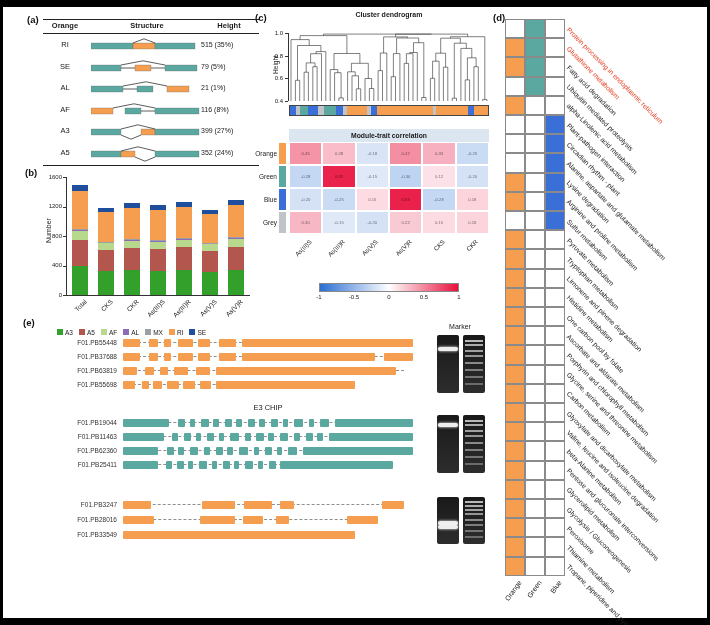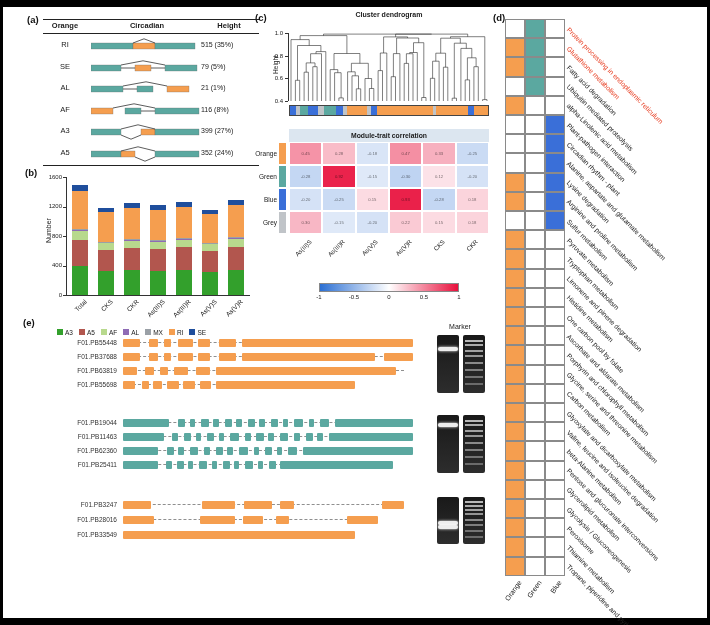--- a/index.html
+++ b/index.html
@@ -19,21 +19,21 @@
     <div class="plab" style="left:22px;top:160px">(b)</div>
     <div class="plab" style="left:252px;top:5px">(c)</div>
     <div class="plab" style="left:490px;top:5px">(d)</div>
     <div class="plab" style="left:20px;top:310px">(e)</div>
 
     <div id="panelA" class="abs" style="left:40px;top:8px;width:220px;height:152px">
         <div style="position: absolute; left: 0px; top: 4px; width: 216px; height: 0px; border-top: 1px solid rgb(34, 34, 34);"></div>
         <div style="position: absolute; left: 0px; top: 18px; width: 216px; height: 0px; border-top: 1px solid rgb(34, 34, 34);"></div>
         <div style="position: absolute; left: 0px; top: 150px; width: 216px; height: 0px; border-top: 1px solid rgb(34, 34, 34);"></div>
         <div style="position: absolute; left: 0px; top: 6px; width: 44px; text-align: center; font-size: 7.5px; font-weight: bold;">Orange</div>
-        <div style="position: absolute; left: 48px; top: 6px; width: 112px; text-align: center; font-size: 7.5px; font-weight: bold;">Circadian</div>
+        <div style="position: absolute; left: 48px; top: 6px; width: 112px; text-align: center; font-size: 7.5px; font-weight: bold;">Structure</div>
         <div style="position: absolute; left: 156px; top: 6px; width: 60px; text-align: center; font-size: 7.5px; font-weight: bold;">Height</div>
         <div style="position: absolute; left: 2px; top: 25px; width: 40px; text-align: center; font-size: 7.5px;">RI</div>
         <div style="position: absolute; left: 48px; top: 23px; width: 112px; height: 16px;">
           <svg width="112" height="16" style="position: absolute; left: 0px; top: 0px;">
             <rect x="0" y="5" width="42" height="6" fill="#5ba8a0" stroke="#666" stroke-width="0.3"></rect>
             <rect x="42" y="5" width="22" height="6" fill="#f59e4f" stroke="#666" stroke-width="0.3"></rect>
             <rect x="64" y="5" width="40" height="6" fill="#5ba8a0" stroke="#666" stroke-width="0.3"></rect>
             <polyline points="42,5 53,0.8 64,5" fill="none" stroke="#333" stroke-width="0.8"></polyline>
           </svg>
         </div>
@@ -452,20 +452,21 @@
         <div style="position: absolute; left: 430px; top: 14px; width: 22px; height: 58px; border-radius: 2px; background: linear-gradient(rgb(25, 25, 25), rgb(45, 45, 45));">
           <div style="position: absolute; left: 2px; right: 2px; top: 8%; height: 2px; background: rgb(201, 201, 201); opacity: 0.9;"></div>
           <div style="position: absolute; left: 2px; right: 2px; top: 16%; height: 2px; background: rgb(201, 201, 201); opacity: 0.83;"></div>
           <div style="position: absolute; left: 2px; right: 2px; top: 25%; height: 2px; background: rgb(201, 201, 201); opacity: 0.76;"></div>
           <div style="position: absolute; left: 2px; right: 2px; top: 35%; height: 2px; background: rgb(201, 201, 201); opacity: 0.69;"></div>
           <div style="position: absolute; left: 2px; right: 2px; top: 46%; height: 2px; background: rgb(201, 201, 201); opacity: 0.62;"></div>
           <div style="position: absolute; left: 2px; right: 2px; top: 58%; height: 2px; background: rgb(201, 201, 201); opacity: 0.55;"></div>
           <div style="position: absolute; left: 2px; right: 2px; top: 70%; height: 2px; background: rgb(201, 201, 201); opacity: 0.48;"></div>
           <div style="position: absolute; left: 2px; right: 2px; top: 83%; height: 2px; background: rgb(201, 201, 201); opacity: 0.41;"></div>
         </div>
+        <div style="position: absolute; left: 90px; top: 82px; width: 290px; text-align: center; font-size: 7.5px;">E3 CHIP</div>
         <div style="position: absolute; left: 0px; top: 98px; width: 84px; text-align: right; font-size: 6.5px; color: rgb(51, 51, 51);">F01.PB19044</div>
         <div style="position: absolute; left: 90px; top: 97px; width: 290px; height: 10px;">
           <div style="position: absolute; left: 0px; top: 4px; width: 100%; height: 0px; border-top: 1px dashed rgb(143, 143, 143);"></div>
           <div style="position: absolute; left: 0%; top: 0.5px; width: 16%; height: 8px; background: rgb(91, 168, 160); border-radius: 1px;"></div>
           <div style="position: absolute; left: 19%; top: 0.5px; width: 2.5%; height: 8px; background: rgb(91, 168, 160); border-radius: 1px;"></div>
           <div style="position: absolute; left: 23%; top: 0.5px; width: 2%; height: 8px; background: rgb(91, 168, 160); border-radius: 1px;"></div>
           <div style="position: absolute; left: 27%; top: 0.5px; width: 2.5%; height: 8px; background: rgb(91, 168, 160); border-radius: 1px;"></div>
           <div style="position: absolute; left: 31%; top: 0.5px; width: 2%; height: 8px; background: rgb(91, 168, 160); border-radius: 1px;"></div>
           <div style="position: absolute; left: 35%; top: 0.5px; width: 2.5%; height: 8px; background: rgb(91, 168, 160); border-radius: 1px;"></div>
           <div style="position: absolute; left: 39%; top: 0.5px; width: 2%; height: 8px; background: rgb(91, 168, 160); border-radius: 1px;"></div>

